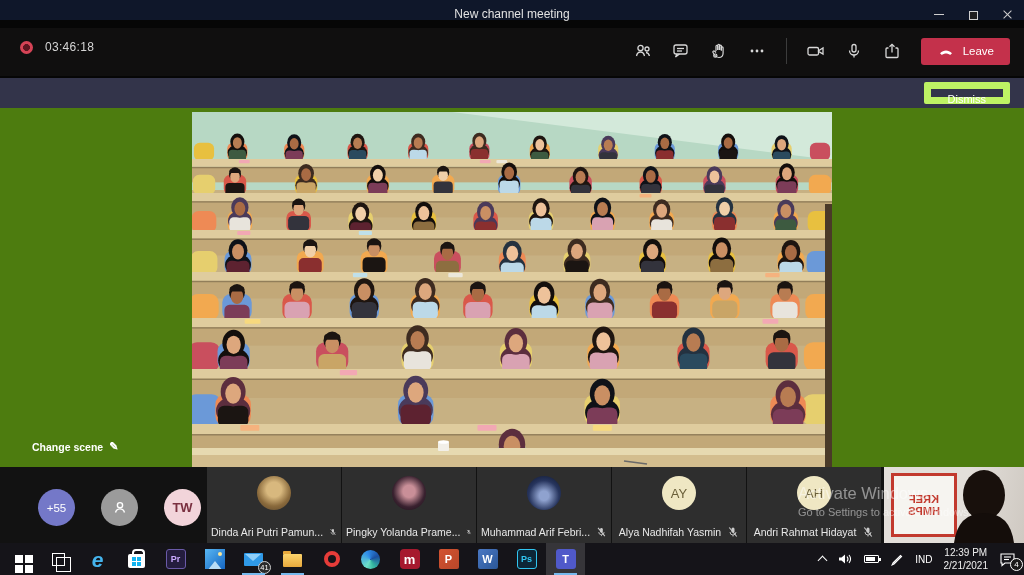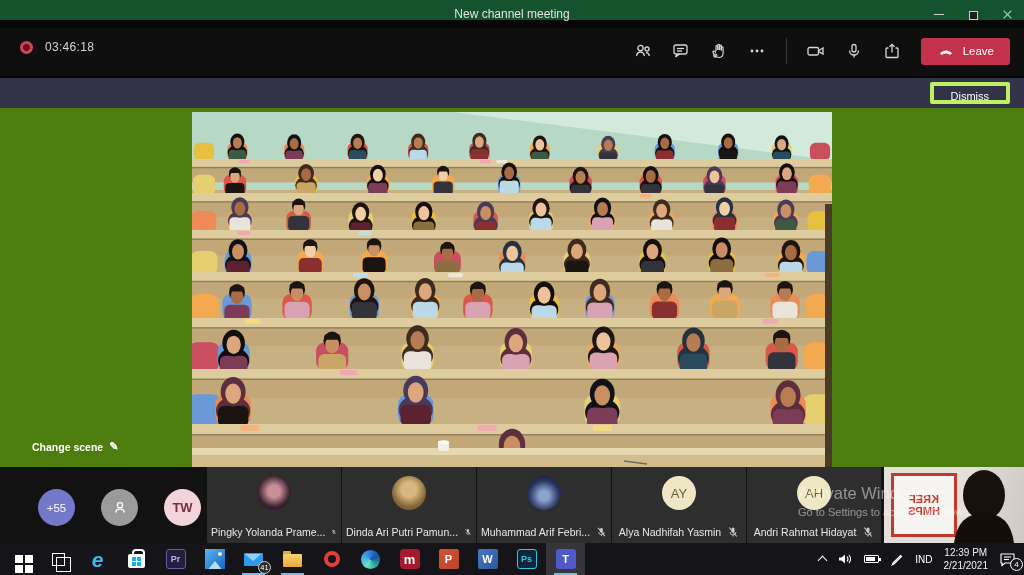--- a/index.html
+++ b/index.html
@@ -1,21 +1,21 @@
 <!DOCTYPE html>
 <html><head>
 <meta charset="utf-8">
 <style>
   * { margin:0; padding:0; box-sizing:border-box; }
   html,body { background:#000; }
   body { font-family:"Liberation Sans", sans-serif; }
   .screen { position:relative; width:1024px; height:575px; overflow:hidden; background:#060606; }
 
   
-  .titlebar { position:absolute; top:0; left:0; right:0; height:20px; background:#14532d; }
+  .titlebar { position:absolute; top:0; left:0; right:0; height:20px; background:#0f172a; }
   .titlebar .title { position:absolute; left:0; right:0; top:0; line-height:28px; text-align:center;
     color:#e2e2e2; font-size:12px; }
   .win-controls { position:absolute; right:0; top:0; height:28px; display:flex; }
   .win-btn { width:34px; height:28px; display:flex; align-items:center; justify-content:center; position:relative; }
   .glyph-min { width:10px; height:1px; background:#cfcfcf; }
   .glyph-max { width:9px; height:9px; border:1px solid #cfcfcf; position:relative; background:#1f1e1e; margin-top:2px; }
   .glyph-max::before { content:""; position:absolute; left:2px; top:-4px; width:9px; height:9px; border:1px solid #cfcfcf; z-index:-1; }
   .glyph-close { position:relative; width:11px; height:11px; }
   .glyph-close::before,.glyph-close::after { content:""; position:absolute; left:5px; top:0; width:1px; height:11px; background:#cfcfcf; }
   .glyph-close::before { transform:rotate(45deg);} .glyph-close::after { transform:rotate(-45deg);}
@@ -32,21 +32,21 @@
   .leave-btn { display:flex; align-items:center; gap:8px; background:#c4314b; color:#fff;
     font-size:11.5px; height:27px; padding:0 16px; border-radius:3px; margin-left:6px; }
 
   
   .banner { position:absolute; top:78px; left:0; right:0; height:30px; background:#33344a;
     display:flex; align-items:center; justify-content:center; color:#ffffff; font-size:11.5px; }
   .banner .b-inner { display:flex; align-items:center; gap:7px; max-width:850px; white-space:nowrap; }
   .banner b { font-weight:bold; }
   .banner a { color:#fff; text-decoration:underline; cursor:pointer; }
   .dismiss-btn { position:absolute; right:14px; top:4px; height:22px; padding:0 17px; background:transparent;
-    border:4px solid #bef264; border-radius:2px; color:#fff; font-size:11px; line-height:20px; }
+    border:7px solid #bef264; border-radius:2px; color:#fff; font-size:11px; line-height:20px; }
 
   
   .stagezone { position:absolute; top:108px; left:0; right:0; height:359px; background:#4d7c0f;padding-left:30px; }
   .together { position:absolute; left:192px; top:4px; width:640px; height:355px; background:#7b6a4c; overflow:hidden; }
   .change-scene { position:absolute; left:32px; bottom:14px; color:#ffffff; font-size:10.5px; font-weight:bold;
     display:flex; gap:6px; align-items:center; }
   .pencil { font-size:11px; transform:rotate(0deg); }
 
   
   .filmstrip { position:absolute; top:467px; left:0; right:0; height:76px; background:#121212; }
@@ -594,35 +594,35 @@
     <div class="bubble guest">
       <svg class="icon" width="20" height="20" viewBox="0 0 20 20" fill="none" stroke="#ffffff" stroke-width="1.4">
           <circle cx="10" cy="7.2" r="2.6"></circle>
           <path d="M5.5 14.5c.7-2.4 2.4-3.6 4.5-3.6s3.8 1.2 4.5 3.6"></path>
         </svg>
     </div>
     <div class="bubble initials">TW</div>
 
     <div class="tiles">
       <div class="tile">
-        <div class="av av-p1"></div>
+        <div class="av av-p0"></div>
         <div class="nameline">
-          <span>Pingky Yolanda Prame...</span>
+          <span>Dinda Ari Putri Pamun...</span>
           <svg class="icon" width="12" height="12" viewBox="0 0 16 16" fill="none" stroke="#cccccc" stroke-width="1.2">
               <rect x="6" y="2" width="4" height="7" rx="2" fill="#cccccc" stroke="none"></rect>
               <path d="M4 8a4 4 0 0 0 8 0"></path>
               <line x1="8" y1="12" x2="8" y2="14"></line>
               <line x1="3" y1="2" x2="13" y2="14" stroke-width="1.5"></line>
             </svg>
         </div>
       </div>
       <div class="tile">
-        <div class="av av-p0"></div>
+        <div class="av av-p1"></div>
         <div class="nameline">
-          <span>Dinda Ari Putri Pamun...</span>
+          <span>Pingky Yolanda Prame...</span>
           <svg class="icon" width="12" height="12" viewBox="0 0 16 16" fill="none" stroke="#cccccc" stroke-width="1.2">
               <rect x="6" y="2" width="4" height="7" rx="2" fill="#cccccc" stroke="none"></rect>
               <path d="M4 8a4 4 0 0 0 8 0"></path>
               <line x1="8" y1="12" x2="8" y2="14"></line>
               <line x1="3" y1="2" x2="13" y2="14" stroke-width="1.5"></line>
             </svg>
         </div>
       </div>
       <div class="tile">
         <div class="av av-p2"></div>

